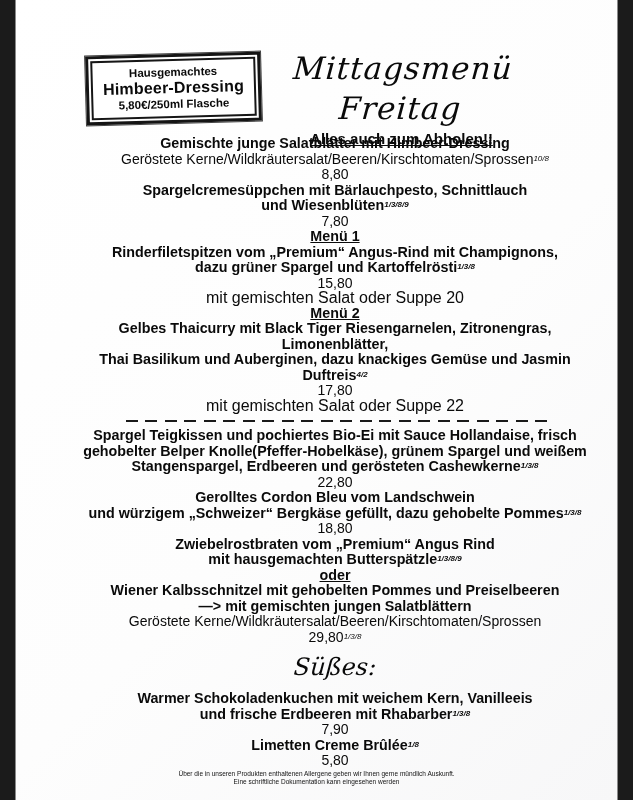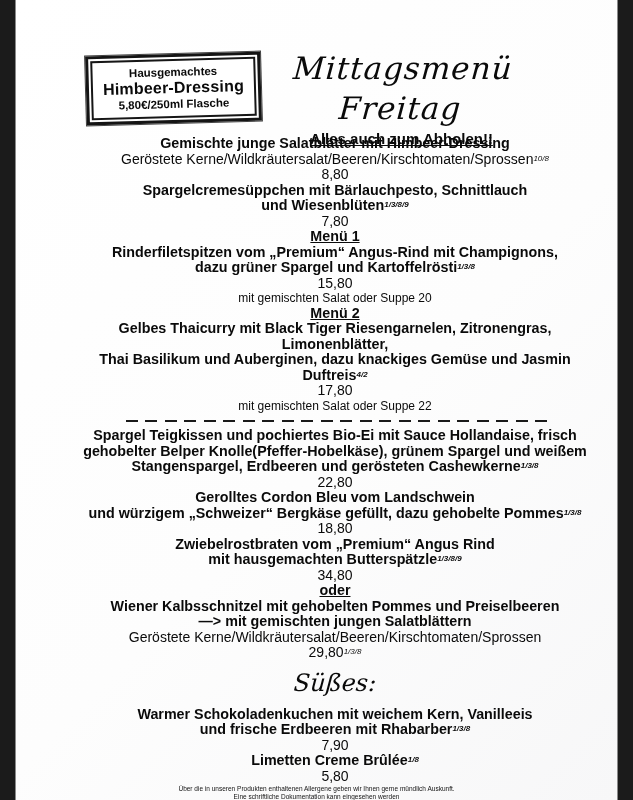--- a/index.html
+++ b/index.html
@@ -47,21 +47,21 @@
     display:inline-block; margin-top:2px;
     font-size:15px; font-weight:bold; text-decoration:underline;
   }
 
   
   .menu { text-align:center; padding:6px 14px 0;margin-left:37px; }
   .line { line-height:15.5px; }
   .bold    { font-size:14.3px; font-weight:bold; }
   .regular { font-size:14px; }
   .price   { font-size:14px; }
-  .small   { font-size:12px; line-height:14.5px;text-align:center; }
+  .small   { font-size:16px; line-height:14.5px;text-align:center; }
   .heading { font-size:14.3px; font-weight:bold; text-decoration:underline; }
   .script  {
     font-family:"DejaVu Serif", serif; font-style:italic;
     font-size:24px; line-height:30px; padding:7px 0 9px;
     transform: skewX(-4deg);
   }
   .separator { height:15px; position:relative; }
   .separator::after {
     content:""; position:absolute; left:11%; right:9%; top:7px; height:2px;
     background: repeating-linear-gradient(90deg, #1a1a1a 0 12px, transparent 12px 19.5px);
@@ -118,21 +118,20 @@
         <div class="line separator"></div>
         <div class="line bold">Spargel Teigkissen und pochiertes Bio-Ei mit Sauce Hollandaise, frisch</div>
         <div class="line bold">gehobelter Belper Knolle(Pfeffer-Hobelkäse), grünem Spargel und weißem</div>
         <div class="line bold">Stangenspargel, Erdbeeren und gerösteten Cashewkerne<sup class="allergen">1/3/8</sup></div>
         <div class="line price">22,80</div>
         <div class="line bold">Gerolltes Cordon Bleu vom Landschwein</div>
         <div class="line bold">und würzigem „Schweizer“ Bergkäse gefüllt, dazu gehobelte Pommes<sup class="allergen">1/3/8</sup></div>
         <div class="line price">18,80</div>
         <div class="line bold">Zwiebelrostbraten vom „Premium“ Angus Rind</div>
         <div class="line bold">mit hausgemachten Butterspätzle<sup class="allergen">1/3/8/9</sup></div>
-        <div class="line price">34,80</div>
         <div class="line heading">oder</div>
         <div class="line bold">Wiener Kalbsschnitzel mit gehobelten Pommes und Preiselbeeren</div>
         <div class="line bold">—&gt; mit gemischten jungen Salatblättern</div>
         <div class="line regular">Geröstete Kerne/Wildkräutersalat/Beeren/Kirschtomaten/Sprossen</div>
         <div class="line price">29,80<sup class="allergen">1/3/8</sup></div>
         <div class="line script">Süßes:</div>
         <div class="line bold">Warmer Schokoladenkuchen mit weichem Kern, Vanilleeis</div>
         <div class="line bold">und frische Erdbeeren mit Rhabarber<sup class="allergen">1/3/8</sup></div>
         <div class="line price">7,90</div>
         <div class="line bold">Limetten Creme Brûlée<sup class="allergen">1/8</sup></div>

